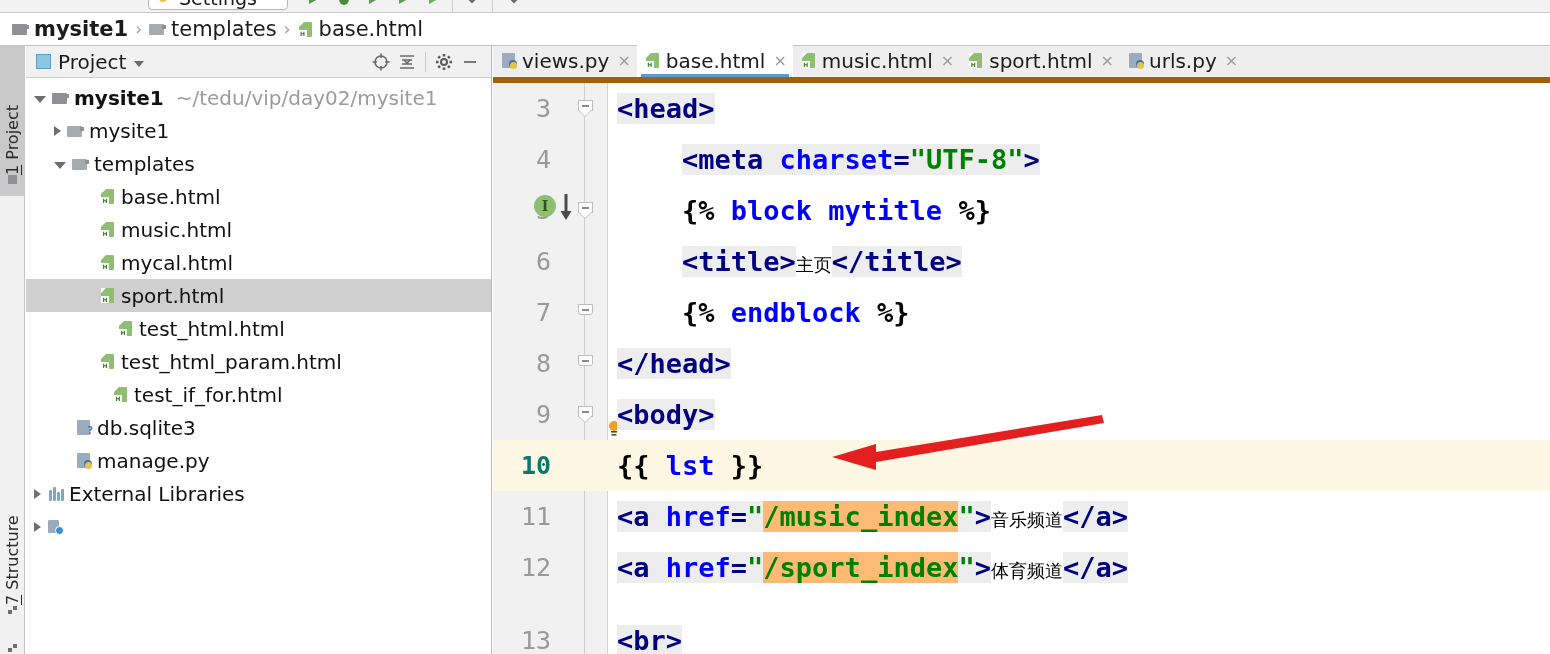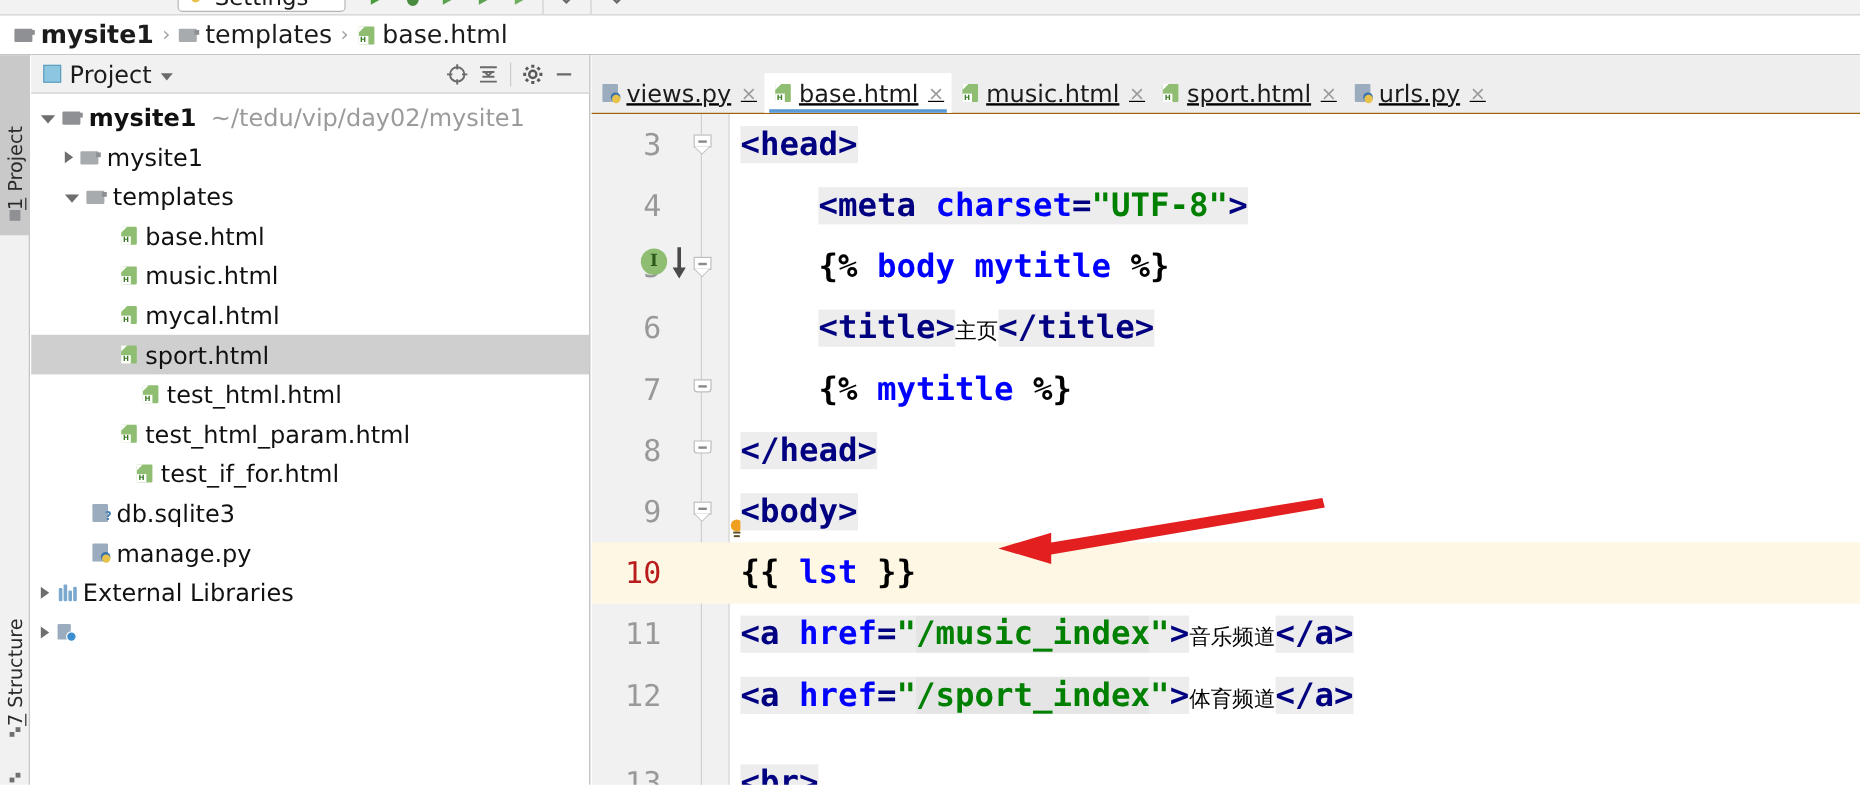--- a/index.html
+++ b/index.html
@@ -203,24 +203,24 @@
   .row-label { margin-left: 5px; }
   .row-label.bold { font-weight: bold; }
   .row-path { margin-left: 12px; color: #9b9b9b; }
 
   
   .editor {
     position: absolute; left: 493px; top: 46px; width: 1057px; height: 608px;
     background: #ffffff;
   }
   .tabbar {
-    position: relative; height: 49px;
+    position: relative; height: 37px;
     background: #eeeeee;
-    border-bottom: 1px solid #a16207;
-    display: flex; align-items: flex-end; text-decoration: underline;
+    border-bottom: 6px solid #a16207;
+    display: flex; align-items: flex-end;
   }
   .etab {
     height: 33px; display: flex; align-items: center;
     padding: 0 6px 0 8px;
     font-size: 20px; color: #1b1b1b;
     position: relative;
   }
   .etab.active { background: #ffffff; }
   .etab.active:after {
     content: ''; position: absolute; left: 4px; right: 4px; bottom: 0;
@@ -254,30 +254,30 @@
   }
   .code {
     position: absolute; left: 124px;
     font-family: "DejaVu Sans Mono", monospace;
     font-size: 27px; font-weight: bold;
     line-height: 51px;
     white-space: pre;
     letter-spacing: 0px;
   }
   .line.caret { background: #fdf7e3; }
-  .line.caret .lnum { color: #b91c1c; }
+  .line.caret .lnum { color: #0f766e; font-weight: bold; }
 
   
   .t-tag   { color: #000080; }
   .t-attr  { color: #0000ff; }
   .t-str   { color: #008000; }
   .t-plain { color: #000000; }
   .t-cn    { color: #000000; font-weight: normal; font-family: "DejaVu Sans", sans-serif; font-size: 18px; }
   .hl-gray { background: #ededed; }
-  .hl-tan  { background: #e5e5e5; }
+  .hl-tan  { background: #fdba74; }
 
   
   .fold {
     position: absolute; left: 85px;
     width: 15px; height: 18px;
   }
   .fold .box {
     position: absolute; left: 0; top: 0; width: 15px; height: 11px;
     border: 1px solid #bdbdbd; background: #ffffff;
   }
@@ -653,35 +653,35 @@
           <svg width="14" height="28" viewBox="0 0 14 28">
               <path d="M7 1 L7 19" stroke="#4a4a4a" stroke-width="3"></path>
               <path d="M1.5 18 L7 27 L12.5 18 Z" fill="#4a4a4a"></path>
             </svg>
         </span>
         <span class="fold" style="top:17px">
             <span class="box"></span>
             <span class="minus"></span>
             <span class="tip"></span>
           </span>
-        <span class="code"><span class="t-plain">    {% </span><span class="t-attr">body mytitle</span><span class="t-plain"> %}</span></span>
+        <span class="code"><span class="t-plain">    {% </span><span class="t-attr">block mytitle</span><span class="t-plain"> %}</span></span>
       </div>
 
       <div class="line" style="top:153px">
         <span class="lnum">6</span>
         <span class="code"><span class="t-plain">    </span><span class="hl-gray"><span class="t-tag">&lt;title&gt;</span></span><span class="t-cn">主页</span><span class="hl-gray"><span class="t-tag">&lt;/title&gt;</span></span></span>
       </div>
 
       <div class="line" style="top:204px">
         <span class="lnum">7</span>
         <span class="fold tipless" style="top:17px">
             <span class="box" style="border-radius:0 0 3px 3px"></span>
             <span class="minus"></span>
           </span>
-        <span class="code"><span class="t-plain">    {% </span><span class="t-attr">mytitle</span><span class="t-plain"> %}</span></span>
+        <span class="code"><span class="t-plain">    {% </span><span class="t-attr">endblock</span><span class="t-plain"> %}</span></span>
       </div>
 
       <div class="line" style="top:255px">
         <span class="lnum">8</span>
         <span class="fold tipless" style="top:17px">
             <span class="box" style="border-radius:0 0 3px 3px"></span>
             <span class="minus"></span>
           </span>
         <span class="code"><span class="hl-gray"><span class="t-tag">&lt;/head&gt;</span></span></span>
       </div>

